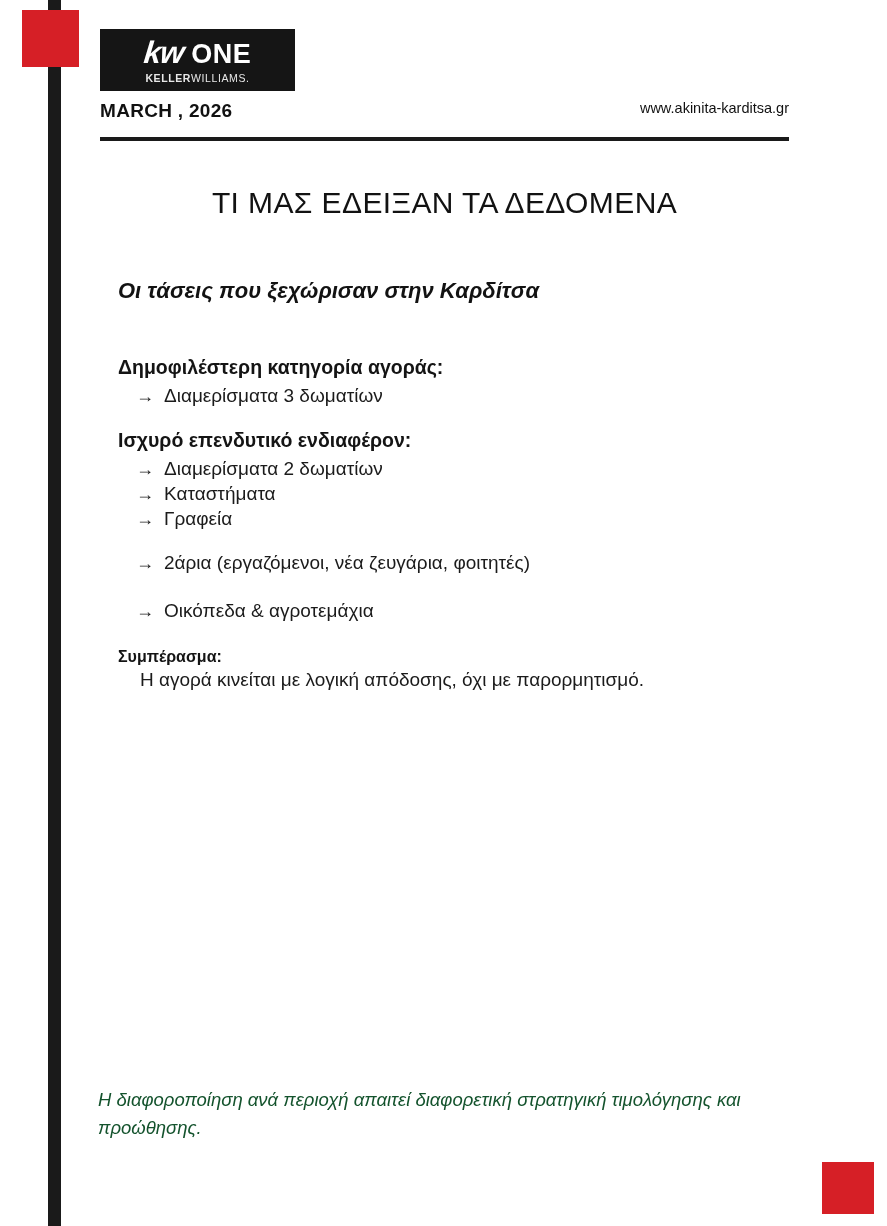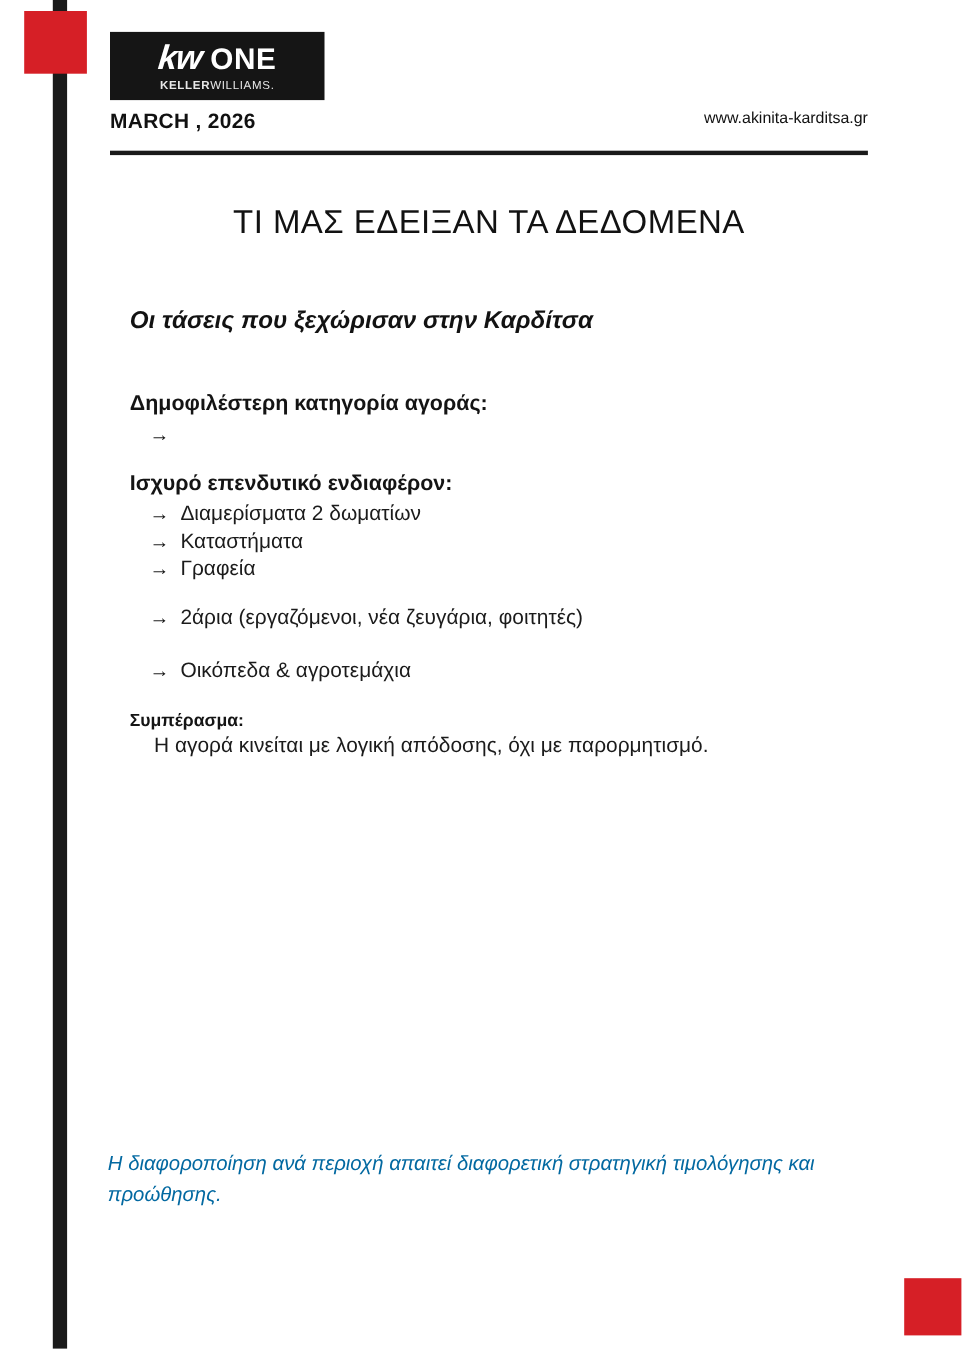--- a/index.html
+++ b/index.html
@@ -171,25 +171,25 @@
     text-align: justify;
     text-indent: 22px;
     line-height: 1.45;
     width: 665px;
     margin: 0;
   }
 
   .footnote {
     position: absolute;
     left: 98px;
-    top: 1044px;
+    top: 1086px;
     width: 672px;
     font-size: 18.5px;
     font-style: italic;
-    color: #0369a1;
+    color: #14532d;
     line-height: 1.5;
   }
 </style>
 </head>
 <body>
 
 <div class="left-bar"></div>
 <div class="red-square-top"></div>
 <div class="red-square-bottom"></div>
 
@@ -209,20 +209,21 @@
 
 <div class="title">ΤΙ ΜΑΣ ΕΔΕΙΞΑΝ ΤΑ ΔΕΔΟΜΕΝΑ</div>
 <div class="subtitle">Οι τάσεις που ξεχώρισαν στην Καρδίτσα</div>
 
 <div class="sections">
 
   <div class="section">
     <p class="section-heading">Δημοφιλέστερη κατηγορία αγοράς:</p>
     <p class="bullet">
       <span class="arrow">→</span>
+      <span>Διαμερίσματα 3 δωματίων</span>
     </p>
   </div>
 
   <div class="section">
     <p class="section-heading">Ισχυρό επενδυτικό ενδιαφέρον:</p>
     <p class="bullet">
       <span class="arrow">→</span>
       <span>Διαμερίσματα 2 δωματίων</span>
     </p>
     <p class="bullet">

